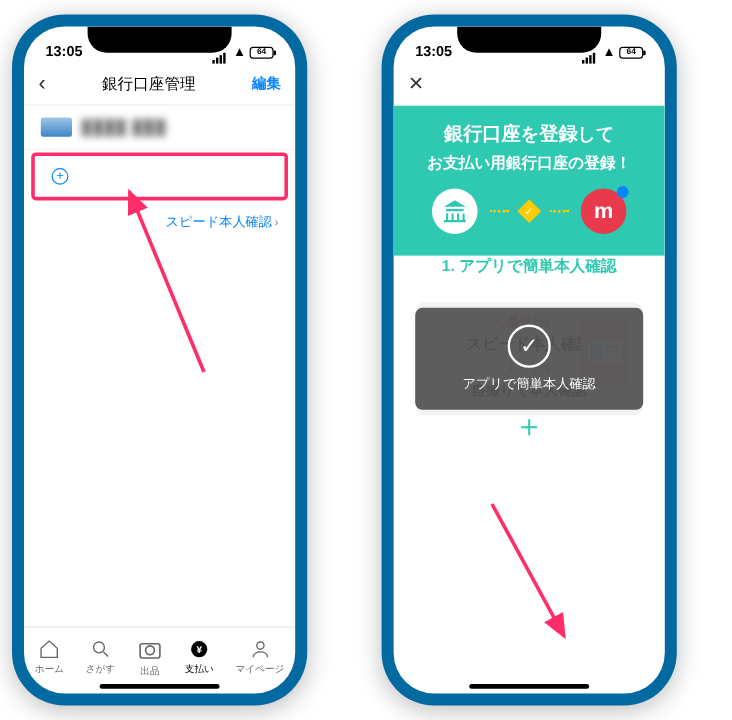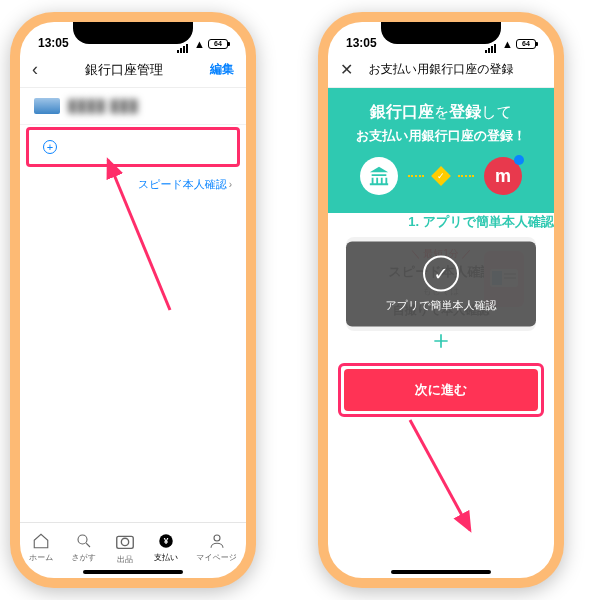--- a/index.html
+++ b/index.html
@@ -2,21 +2,21 @@
 <html><head>
 <meta charset="utf-8">
 <style>
   * { margin: 0; padding: 0; box-sizing: border-box; font-family: -apple-system, "Hiragino Sans", sans-serif; }
   body { background: #fff; width: 610px; height: 600px; position: relative; }
 
   .phone {
     position: absolute;
     width: 246px;
     height: 576px;
-    background: #fdba74;
+    background: #0369a1;
     border-radius: 44px;
     padding: 10px;
     box-shadow: 0 4px 20px rgba(0,0,0,.25);
   }
   .phone-left { left: 10px; top: 12px; }
   .phone-right { left: 318px; top: 12px; }
 
   .screen {
     background: #fff;
     width: 100%;
@@ -112,37 +112,37 @@
   .tab.active { color:#000; }
   .home-ind { width:100px; height:4px; background:#000; border-radius:2px; position:absolute; bottom:4px; left:50%; transform:translateX(-50%);}
 
   
   .hero {
     background: #2fc9b1;
     color:#fff;
     text-align:center;
     padding: 14px 8px 18px;
   }
-  .hero-title { font-size: 15px; font-weight:400; margin-bottom:4px; }
+  .hero-title { font-size: 15px; font-weight:700; margin-bottom:4px; }
   .hero-title b { font-size: 16px; }
   .hero-sub { font-size: 13px; font-weight:600; }
   .hero-icons { display:flex; justify-content:center; align-items:center; gap:10px; margin-top:12px;}
   .circ { width:38px; height:38px; border-radius:50%; background:#fff; display:flex; align-items:center; justify-content:center; }
   .circ.bank svg { fill:#2fc9b1; }
   .circ.merc { background:#e8394d; color:#fff; font-size:18px; font-weight:700; position:relative;}
   .circ.merc .dot{ position:absolute; top:-2px; right:-2px; width:10px;height:10px;background:#0a84ff;border-radius:50%;}
   .diamond { width:14px;height:14px;background:#ffcc00;transform:rotate(45deg);display:flex;align-items:center;justify-content:center;}
   .diamond span{transform:rotate(-45deg);color:#fff;font-size:9px;}
   .dash { width:16px; border-top:2px dotted #ffcc00; }
 
   .flow-label { text-align:center; font-size:12px; color:#444; margin:14px 0 8px; position:relative;}
   .flow-label::before,.flow-label::after{content:"";position:absolute;top:50%;width:50px;border-top:1px solid #ddd;}
   .flow-label::before{left:18px}.flow-label::after{right:18px}
 
-  .step-title { text-align:right; font-size:13px; color:#2fc9b1; font-weight:700; margin-bottom:6px;}
+  .step-title { text-align:center; font-size:13px; color:#2fc9b1; font-weight:700; margin-bottom:21px;}
   .step-title .num { color:#2fc9b1; }
 
   .card {
     margin: 0 18px;
     background:#f2f2f2;
     border-radius:8px;
     padding: 10px 10px 12px;
     position:relative;
     font-size:11px;
     color:#555;
@@ -281,21 +281,20 @@
       <span>13:05</span>
       <div class="status-right">
         <span class="sig"><span style="height:3px"></span><span style="height:5px"></span><span style="height:7px"></span><span style="height:9px"></span></span>
         <span class="wifi">▲</span>
         <span class="batt">64</span>
       </div>
     </div>
 
     <div class="nav-bar-right">
       <span class="nav-close">✕</span>
-      <span class="nav-title">お支払い用銀行口座の登録</span>
       <span class="nav-spacer"></span>
     </div>
 
     <div class="content">
       <div class="hero">
         <div class="hero-title">
           <b>銀行口座</b><span>を</span><b>登録</b><span>して</span>
         </div>
         <div class="hero-sub">お支払い用銀行口座の登録！</div>
         <div class="hero-icons">
@@ -339,23 +338,20 @@
         </div>
       </div>
 
 
       <div class="plus">
         <svg viewBox="0 0 24 24">
             <path d="M11 4h2v16h-2zM4 11h16v2H4z" fill="#2fc9b1"></path>
           </svg>
       </div>
 
-      <div class="cta-highlight">
-        <div class="cta">次に進む</div>
-      </div>
     </div>
     <div class="home-ind"></div>
   </div>
 </div>
 
 <div class="arrow" style="left:90px; top:150px;">
   <svg width="100" height="170">
       <defs>
         <marker id="ah1" markerWidth="8" markerHeight="8" refX="6" refY="3" orient="auto">
           <path d="M0,0 L7,3 L0,6 Z" fill="#ff2d6a"></path>

